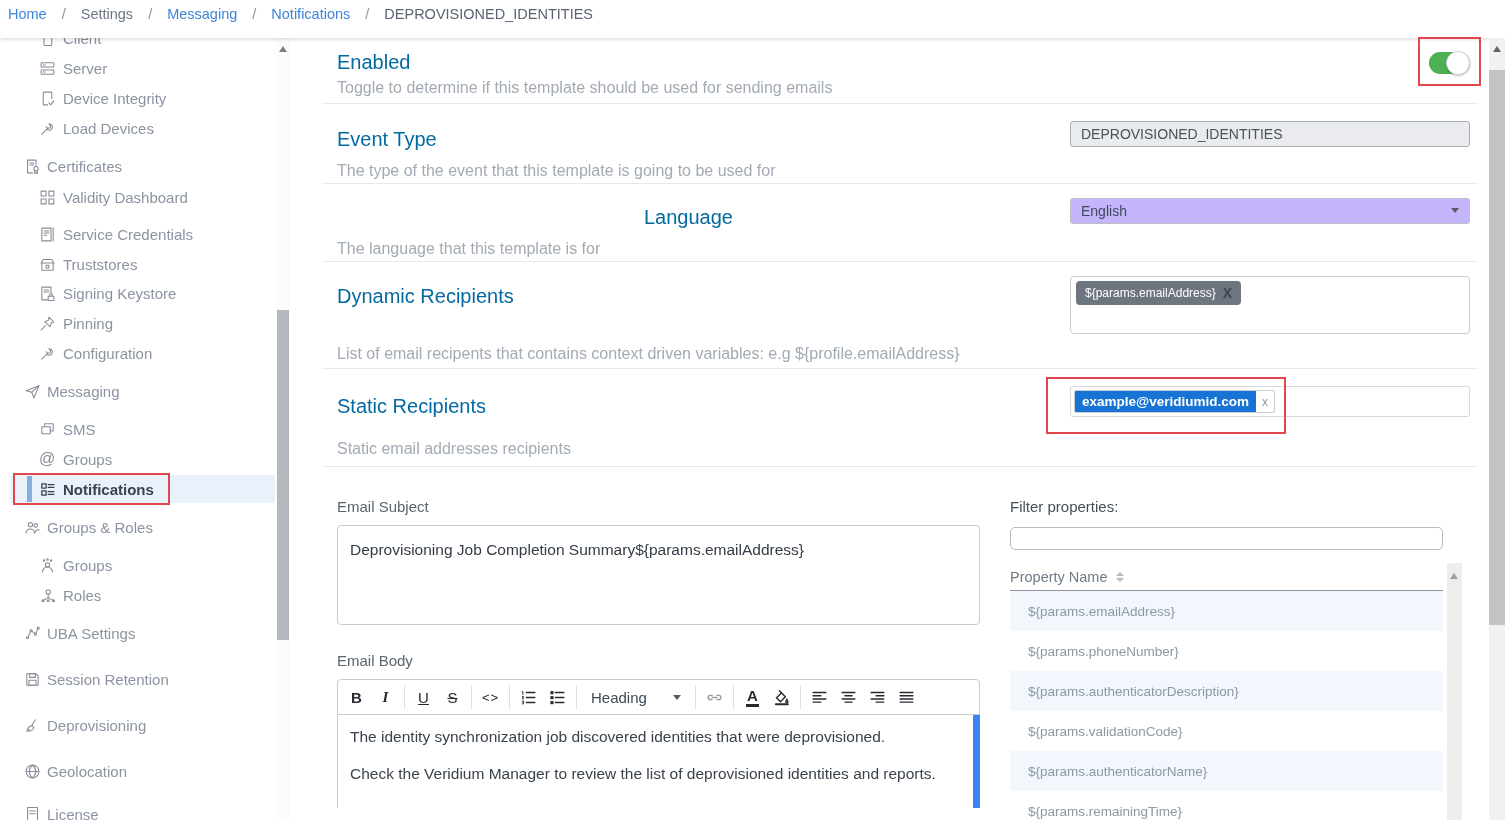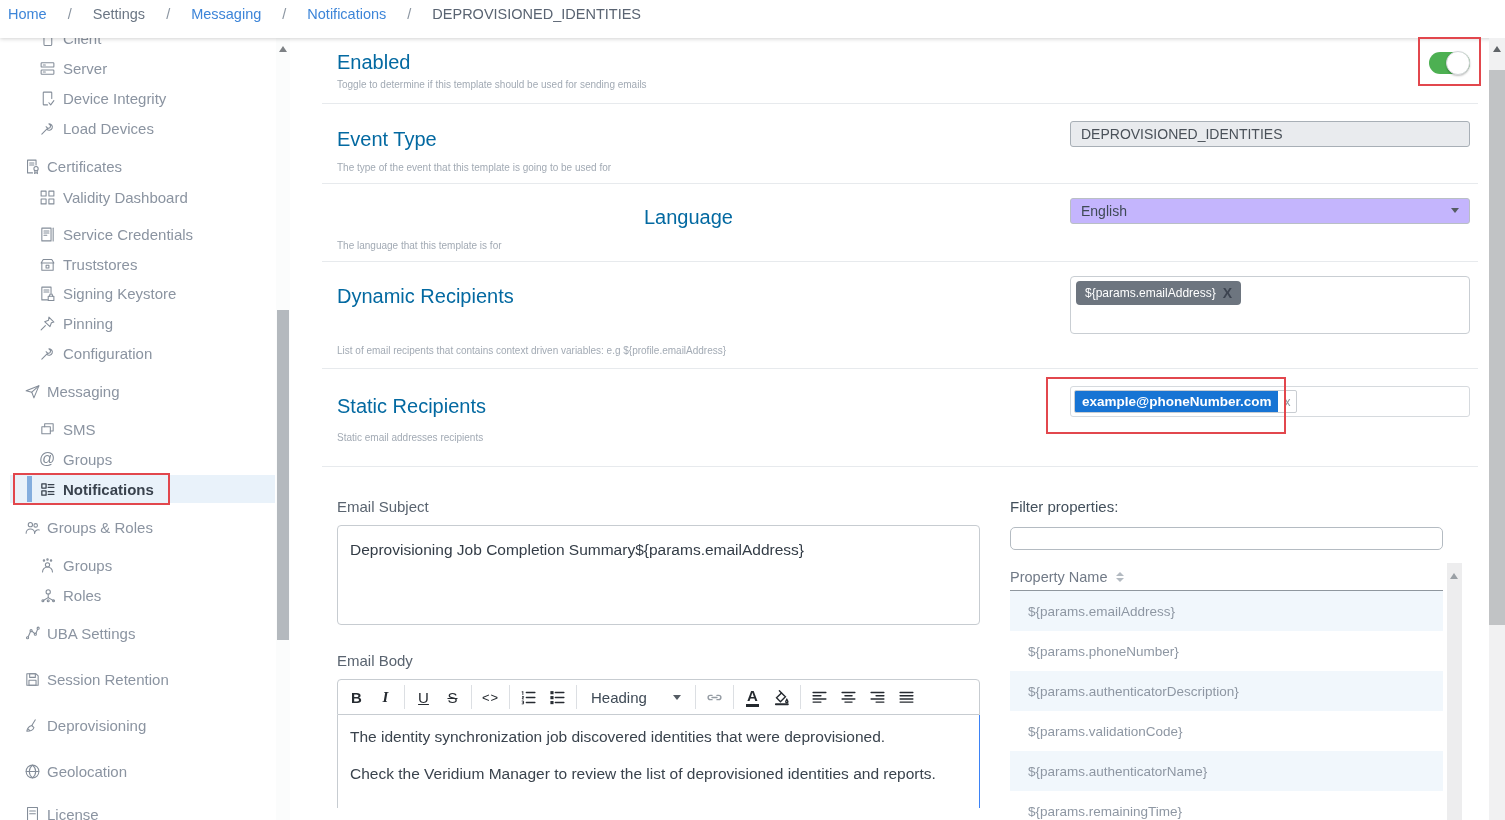--- a/index.html
+++ b/index.html
@@ -3,21 +3,21 @@
 <meta charset="utf-8">
 <style>
   * { margin:0; padding:0; box-sizing:border-box; }
   html,body { width:1505px; height:820px; overflow:hidden; background:#fff;
     font-family:"Liberation Sans","DejaVu Sans",sans-serif; }
 
   
   .topbar { position:absolute; left:0; top:0; width:1505px; height:38px; background:#fff;
     box-shadow:0 1px 4px rgba(0,0,0,.18); z-index:30; display:flex; align-items:flex-start;
     padding:6px 0 0 8px; }
-  .crumbs { display:flex; gap:21px; font-size:14.5px; align-items:center; }
+  .crumbs { display:flex; gap:15px; font-size:14.5px; align-items:center; }
   .crumb-link { color:#3d85d8; cursor:pointer; }
   .crumb-text { color:#6b7684; }
   .crumb-last { color:#5a6472; }
   .crumb-sep { color:#8a94a0; }
 
   
   .sidebar { position:absolute; left:0; top:38px; width:275px; bottom:0; background:#fff;
     overflow:hidden; z-index:5; }
   .side-item { position:absolute; left:0; right:0; height:28px; display:flex; align-items:center;
     color:#8b94a1; font-size:15px; cursor:pointer; }
@@ -42,41 +42,41 @@
     border-left:4px solid transparent; border-right:4px solid transparent; border-bottom:6px solid #7c8084; }
   .side-scroll .thumb { position:absolute; left:1px; width:12px; top:272px; height:330px; background:#b4b9be; }
 
   
   .content { position:absolute; left:290px; top:38px; right:16px; bottom:0; background:#fff; overflow:hidden; }
   .rows { margin:0 11px 0 32px; }
   .frow { display:flex; border-bottom:1px solid #e7eaed; padding:0 8px 0 15px; }
   .frow .lab { flex:1; padding-right:30px; }
   .frow .ctrl { width:400px; flex:none; }
   .f-title { font-size:20px; color:#0369a1; }
-  .f-desc { font-size:10px; color:#a2aab4; }
+  .f-desc { font-size:16px; color:#a2aab4; }
 
   .row-enabled { height:66px; padding-top:13px; }
   .row-enabled .f-desc { margin-top:5px; }
   .row-enabled .ctrl { display:flex; justify-content:flex-end; padding-top:1px; }
 
   .row-event { height:80px; padding-top:17px; }
   .row-event .f-title { margin-top:7px; }
   .row-event .f-desc { margin-top:11px; }
 
   .row-language { height:78px; padding-top:14px; }
   .row-language .f-title { margin-top:8px;text-align:center; }
   .row-language .f-desc { margin-top:11px; }
 
   .row-dynamic { height:107px; padding-top:14px; }
   .row-dynamic .f-title { margin-top:9px; }
   .row-dynamic .f-desc { margin-top:37px; }
 
   .row-static { height:98px; padding-top:17px; }
   .row-static .f-title { margin-top:9px; }
-  .row-static .f-desc { margin-top:14px; }
+  .row-static .f-desc { margin-top:22px; }
 
   
   .toggle { width:41px; height:22px; border-radius:11px; background:#4db052; position:relative; cursor:pointer; }
   .toggle .knob { position:absolute; right:0px; top:-1px; width:24px; height:24px; border-radius:50%;
     background:#fff; border:1px solid #d3d6d9; box-shadow:0 1px 2px rgba(0,0,0,.25); }
 
   .input-disabled { width:100%; height:26px; background:#e9ebee; border:1px solid #a8afb6;
     border-radius:3px; font-size:14px; color:#4a5159; padding:0 10px; line-height:24px; }
 
   .select { width:100%; height:26px; background:#c4b5fd; border:1px solid #b9bfc5; border-radius:3px;
@@ -116,21 +116,21 @@
   .tbtn.u { text-decoration:underline; }
   .tbtn.s { text-decoration:line-through; }
   .tbtn.code { font-size:13px; letter-spacing:1px; }
   .heading-dd { display:flex; align-items:center; gap:26px; padding:0 10px; cursor:pointer;
     color:#3f4a56; font-size:15px; }
   .heading-dd .caret { width:0; height:0; border-left:4px solid transparent;
     border-right:4px solid transparent; border-top:5px solid #555c63; }
   .tbtn.link svg { stroke:#949ba3; }
   .tbtn.fontcol { font-weight:bold; border-bottom:0; }
   .fontcol span { border-bottom:3px solid #23282e; line-height:1; padding:0 1px 1px; }
-  .body-box { border-left:1px solid #c7ccd1; border-right:1px solid #3b82f6; height:93px;
+  .body-box { border-left:1px solid #c7ccd1; border-right:7px solid #3b82f6; height:93px;
     padding:10px 12px 0; font-size:15.5px; color:#3a434d; overflow:hidden; }
   .body-box p { margin:0 0 13px; line-height:1.55; }
 
   .filter-label { margin-top:31px; color:#43505c; }
   .filter-input { margin-top:12px; width:100%; height:23px; border:1px solid #b4bbc2; border-radius:5px;
     background:#fff; }
   .tbl-head { margin-top:13px; height:28px; display:flex; align-items:center; gap:8px;
     border-bottom:1px solid #8f979e; font-size:14.5px; color:#717a87; cursor:pointer; }
   .sort-icon { display:inline-flex; flex-direction:column; gap:2px; }
   .sort-icon i { width:0; height:0; border-left:4px solid transparent; border-right:4px solid transparent; }
@@ -497,21 +497,21 @@
     </div>
 
     <div class="frow row-static">
       <div class="lab">
         <div class="f-title">Static Recipients</div>
         <div class="f-desc">Static email addresses recipients</div>
       </div>
       <div class="ctrl">
         <div class="static-input">
           <span class="chip-select">
-            <span class="chip-blue">example@phoneNumber.com</span>
+            <span class="chip-blue">example@veridiumid.com</span>
             <span class="chip-x2">x</span>
           </span>
         </div>
       </div>
     </div>
 
   </div>
 
   <div class="editor-section">
     <div class="col-left">

